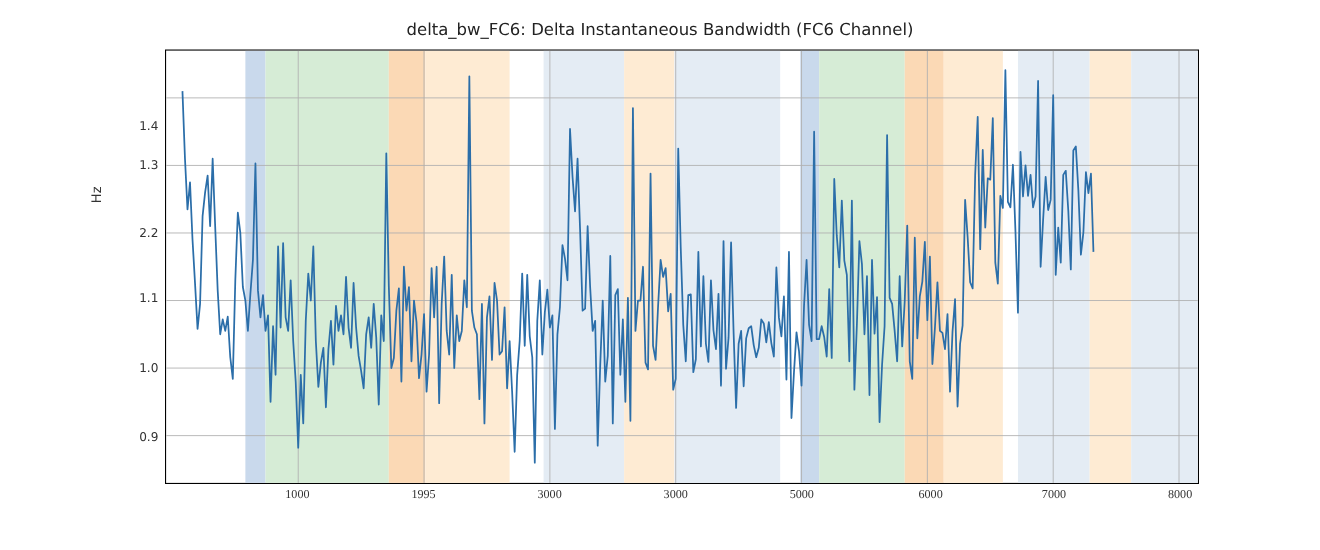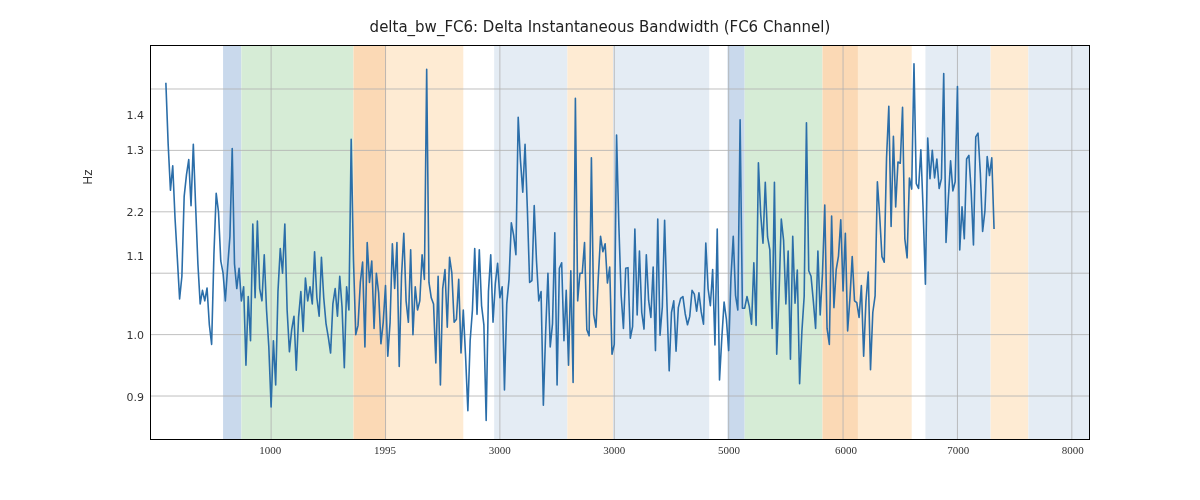--- a/index.html
+++ b/index.html
@@ -111,21 +111,21 @@
         <line x1="578.9024390243902" x2="578.9024390243902" y1="0" y2="395" stroke="#b0b0b0" stroke-width="0.8"></line>
         <line x1="693.5365853658536" x2="693.5365853658536" y1="0" y2="395" stroke="#b0b0b0" stroke-width="0.8"></line>
         <line x1="808.170731707317" x2="808.170731707317" y1="0" y2="395" stroke="#b0b0b0" stroke-width="0.8"></line>
         <line x1="922.8048780487804" x2="922.8048780487804" y1="0" y2="395" stroke="#b0b0b0" stroke-width="0.8"></line>
         <path d="M14.90 37.03 L17.20 98.75 L19.49 145.04 L21.78 120.35 L24.07 172.81 L26.37 212.93 L28.66 254.28 L30.95 231.45 L33.24 151.21 L35.54 129.61 L37.83 114.18 L40.12 160.47 L42.41 98.75 L44.71 160.47 L47.00 219.10 L49.29 259.22 L51.59 245.64 L53.88 256.13 L56.17 243.17 L58.46 280.20 L60.76 299.95 L63.05 209.84 L65.34 148.13 L67.63 166.64 L69.93 216.02 L72.22 228.36 L74.51 256.13 L76.80 222.19 L79.10 191.33 L81.39 103.07 L83.68 219.10 L85.98 243.79 L88.27 223.42 L90.56 256.13 L92.85 241.94 L95.15 320.94 L97.44 251.81 L99.73 296.25 L102.02 178.98 L104.32 253.05 L106.61 175.90 L108.90 243.79 L111.20 256.13 L113.49 209.84 L115.78 265.39 L118.07 302.42 L120.37 362.91 L122.66 296.25 L124.95 340.69 L127.24 246.87 L129.54 203.67 L131.83 228.36 L134.12 178.98 L136.41 265.39 L138.71 307.36 L141.00 285.14 L143.29 271.56 L145.59 325.88 L147.88 272.80 L150.17 246.87 L152.46 286.99 L154.76 233.30 L157.05 256.13 L159.34 241.94 L161.63 259.22 L163.93 206.76 L166.22 253.05 L168.51 271.56 L170.80 212.31 L173.10 253.05 L175.39 278.97 L177.68 292.55 L179.98 308.59 L182.27 259.22 L184.56 243.79 L186.85 271.56 L189.15 231.45 L191.44 262.30 L193.73 323.41 L196.02 241.94 L198.32 265.39 L200.61 93.81 L202.90 214.78 L205.20 290.08 L207.49 280.82 L209.78 237.62 L212.07 217.25 L214.37 302.42 L216.66 197.50 L218.95 237.62 L221.24 216.02 L223.54 283.91 L225.83 228.36 L228.12 248.11 L230.41 299.34 L232.71 277.73 L235.00 240.70 L237.29 311.68 L239.59 277.73 L241.88 198.73 L244.17 243.79 L246.46 197.50 L248.76 322.17 L251.05 231.45 L253.34 188.24 L255.63 256.13 L257.93 277.73 L260.22 204.91 L262.51 290.08 L264.80 241.94 L267.10 265.39 L269.39 256.13 L271.68 209.84 L273.98 234.53 L276.27 23.45 L278.56 237.62 L280.85 253.05 L283.15 259.22 L285.44 318.47 L287.73 231.45 L290.02 340.69 L292.32 243.79 L294.61 224.66 L296.90 282.67 L299.20 212.31 L301.49 228.36 L303.78 277.73 L306.07 274.65 L308.37 234.53 L310.66 308.59 L312.95 265.39 L315.24 311.68 L317.54 366.61 L319.83 296.25 L322.12 265.39 L324.41 203.67 L326.71 269.71 L329.00 204.91 L331.29 261.07 L333.59 280.20 L335.88 376.48 L338.17 246.87 L340.46 209.84 L342.76 277.73 L345.05 238.85 L347.34 218.48 L349.63 253.05 L351.93 241.94 L354.22 345.62 L356.51 259.22 L358.80 234.53 L361.10 177.75 L363.39 190.09 L365.68 209.84 L367.98 71.59 L370.27 115.41 L372.56 146.89 L374.85 98.75 L377.15 163.55 L379.44 237.62 L381.73 235.77 L384.02 160.47 L386.32 216.02 L388.61 256.13 L390.90 246.87 L393.20 361.05 L395.49 287.61 L397.78 228.36 L400.07 302.42 L402.37 278.97 L404.66 187.63 L406.95 340.69 L409.24 223.42 L411.54 217.87 L413.83 296.25 L416.12 245.64 L418.41 320.94 L420.71 225.89 L423.00 338.22 L425.29 52.46 L427.59 256.13 L429.88 228.36 L432.17 228.36 L434.46 197.50 L436.76 285.14 L439.05 291.31 L441.34 112.33 L443.63 269.71 L445.93 282.67 L448.22 233.30 L450.51 191.33 L452.80 206.76 L455.10 198.73 L457.39 238.23 L459.68 222.19 L461.98 309.83 L464.27 299.95 L466.56 89.49 L468.85 180.22 L471.15 250.58 L473.44 283.91 L475.73 223.42 L478.02 222.80 L480.32 293.78 L482.61 282.05 L484.90 183.92 L487.20 270.33 L489.49 206.14 L491.78 267.86 L494.07 284.52 L496.37 209.84 L498.66 255.52 L500.95 272.80 L503.24 222.19 L505.54 306.13 L507.83 174.05 L510.12 290.70 L512.41 262.30 L514.71 175.28 L517.00 257.37 L519.29 326.49 L521.59 267.86 L523.88 256.13 L526.17 306.74 L528.46 262.92 L530.76 253.66 L533.05 251.81 L535.34 269.09 L537.63 280.20 L539.93 271.56 L542.22 245.64 L544.51 249.34 L546.80 266.62 L549.10 248.11 L551.39 267.24 L553.68 279.59 L555.98 198.12 L558.27 243.79 L560.56 261.07 L562.85 224.66 L565.15 300.57 L567.44 183.92 L569.73 335.75 L572.02 293.78 L574.32 257.37 L576.61 274.65 L578.90 306.13 L581.20 232.68 L583.49 191.33 L585.78 250.58 L588.07 265.39 L590.37 74.06 L592.66 263.54 L594.95 263.54 L597.24 251.81 L599.54 261.69 L601.83 279.59 L604.12 217.87 L606.41 280.82 L608.71 117.27 L611.00 169.11 L613.29 198.12 L615.59 137.02 L617.88 191.95 L620.17 204.91 L622.46 283.91 L624.76 137.02 L627.05 309.83 L629.34 249.96 L631.63 174.05 L633.93 195.03 L636.22 259.22 L638.51 206.14 L640.80 314.77 L643.10 191.33 L645.39 258.60 L647.68 225.27 L649.98 339.45 L652.27 286.99 L654.56 251.81 L656.85 77.15 L659.15 225.89 L661.44 231.45 L663.73 256.13 L666.02 283.91 L668.32 206.14 L670.61 270.33 L672.90 228.98 L675.20 159.85 L677.49 283.91 L679.78 299.95 L682.07 170.96 L684.37 262.92 L686.66 224.66 L688.95 211.08 L691.24 174.66 L693.54 246.26 L695.83 188.24 L698.12 286.38 L700.41 253.66 L702.71 211.70 L705.00 256.13 L707.29 257.98 L709.59 272.80 L711.88 240.70 L714.17 311.68 L716.46 256.75 L718.76 227.12 L721.05 325.26 L723.34 267.86 L725.63 251.20 L727.93 136.40 L730.22 170.34 L732.51 211.70 L734.80 217.25 L737.10 112.95 L739.39 60.48 L741.68 181.45 L743.98 90.73 L746.27 161.70 L748.56 116.65 L750.85 117.88 L753.15 61.72 L755.44 193.80 L757.73 212.93 L760.02 132.70 L762.32 143.80 L764.61 17.90 L766.90 138.25 L769.20 143.19 L771.49 104.30 L773.78 164.79 L776.07 239.47 L778.37 92.58 L780.66 133.31 L782.95 104.92 L785.24 132.70 L787.54 113.56 L789.83 143.19 L792.12 133.31 L794.41 27.77 L796.71 197.50 L799.00 154.30 L801.29 115.41 L803.59 145.66 L805.88 136.40 L808.17 40.73 L810.46 204.91 L812.76 161.70 L815.05 193.80 L817.34 113.56 L819.63 109.86 L821.93 146.27 L824.22 199.97 L826.51 91.34 L828.80 87.64 L831.10 127.76 L833.39 186.39 L835.68 166.02 L837.98 111.09 L840.27 130.23 L842.56 112.33 L844.85 183.92 " fill="none" stroke="#2b6ea9" stroke-width="1.6" stroke-linejoin="round"></path>
       </svg>
   </div>
 
 <div class="ytick-label" style="top: 396.797px;">0.9</div>
     <div class="ytick-label" style="top: 335.078px;">1.0</div>
-    <div class="ytick-label" style="top: 256px;">1.1</div>
+    <div class="ytick-label" style="top: 271px;">1.1</div>
     <div class="ytick-label" style="top: 211.641px;">2.2</div>
     <div class="ytick-label" style="top: 149.922px;">1.3</div>
     <div class="ytick-label" style="top: 88.2031px; margin-top: 27px;">1.4</div>
     <div class="xtick-label" style="left: 270.366px;">1000</div>
     <div class="xtick-label" style="left: 385px;">1995</div>
     <div class="xtick-label" style="left: 499.634px;">3000</div>
     <div class="xtick-label" style="left: 614.268px;">3000</div>
     <div class="xtick-label" style="left: 728.902px;">5000</div>
     <div class="xtick-label" style="left: 846px;">6000</div>
     <div class="xtick-label" style="left: 958.171px;">7000</div>

